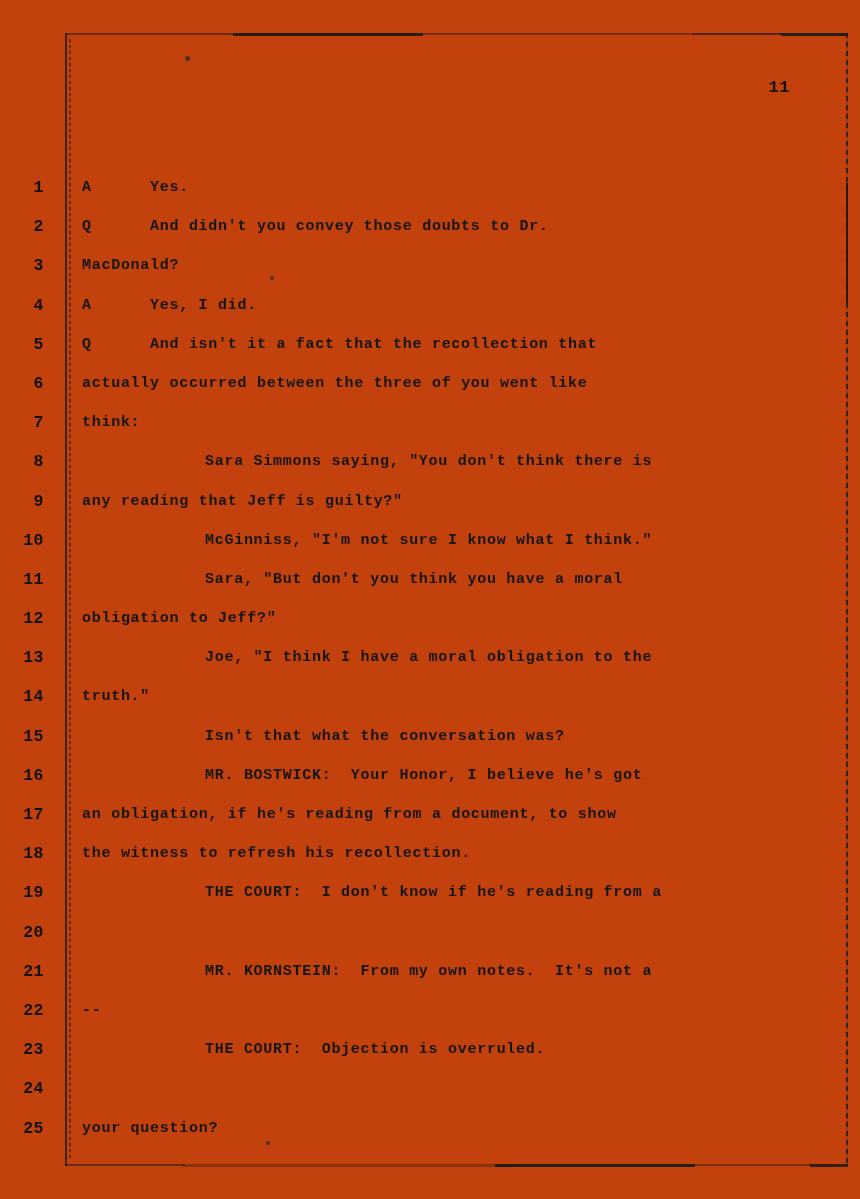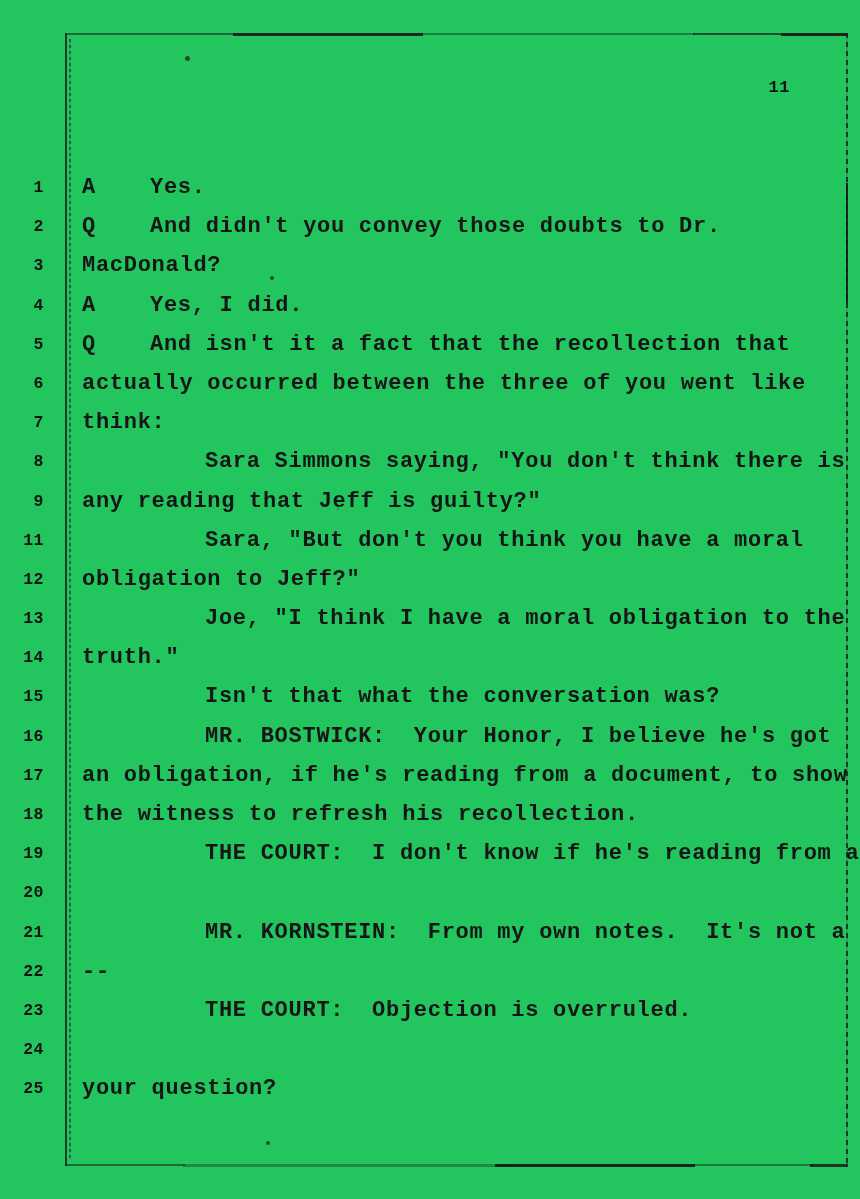--- a/index.html
+++ b/index.html
@@ -10,21 +10,21 @@
   }
 
   body {
     font-family: "Liberation Mono", "DejaVu Sans Mono", monospace;
   }
 
   #page {
     position: relative;
     width: 860px;
     height: 1199px;
-    background: #22c55e;
+    background: #c2410c;
     overflow: hidden;
     
     box-sizing: border-box;
   }
 
   
   .frame {
     position: absolute;
     left: 65px;
     top: 33px;
@@ -110,21 +110,21 @@
     font-size: 16.5px;
     font-weight: bold;
     letter-spacing: 0.5px;
     color: #121212;
   }
 
   .line-text {
     position: absolute;
     left: 82px;
     top: 0;
-    font-size: 22px;
+    font-size: 15px;
     font-weight: bold;
     letter-spacing: 0.72px;
     color: #161616;
     white-space: pre;
   }
 
   
   .tag {
     display: inline-block;
     width: 68px;
@@ -178,20 +178,21 @@
   <div class="transcript" id="transcript">
       <div class="line"><div class="line-number">1</div><div class="line-text"><span class="tag">A</span><span>Yes.</span></div></div>
       <div class="line"><div class="line-number">2</div><div class="line-text"><span class="tag">Q</span><span>And didn't you convey those doubts to Dr.</span></div></div>
       <div class="line"><div class="line-number">3</div><div class="line-text"><span>MacDonald?</span></div></div>
       <div class="line"><div class="line-number">4</div><div class="line-text"><span class="tag">A</span><span>Yes, I did.</span></div></div>
       <div class="line"><div class="line-number">5</div><div class="line-text"><span class="tag">Q</span><span>And isn't it a fact that the recollection that</span></div></div>
       <div class="line"><div class="line-number">6</div><div class="line-text"><span>actually occurred between the three of you went like</span></div></div>
       <div class="line"><div class="line-number">7</div><div class="line-text"><span>think:</span></div></div>
       <div class="line"><div class="line-number">8</div><div class="line-text indent"><span>Sara Simmons saying, "You don't think there is</span></div></div>
       <div class="line"><div class="line-number">9</div><div class="line-text"><span>any reading that Jeff is guilty?"</span></div></div>
+      <div class="line"><div class="line-number">10</div><div class="line-text indent"><span>McGinniss, "I'm not sure I know what I think."</span></div></div>
       <div class="line"><div class="line-number">11</div><div class="line-text indent"><span>Sara, "But don't you think you have a moral</span></div></div>
       <div class="line"><div class="line-number">12</div><div class="line-text"><span>obligation to Jeff?"</span></div></div>
       <div class="line"><div class="line-number">13</div><div class="line-text indent"><span>Joe, "I think I have a moral obligation to the</span></div></div>
       <div class="line"><div class="line-number">14</div><div class="line-text"><span>truth."</span></div></div>
       <div class="line"><div class="line-number">15</div><div class="line-text indent"><span>Isn't that what the conversation was?</span></div></div>
       <div class="line"><div class="line-number">16</div><div class="line-text indent"><span>MR. BOSTWICK:  Your Honor, I believe he's got</span></div></div>
       <div class="line"><div class="line-number">17</div><div class="line-text"><span>an obligation, if he's reading from a document, to show</span></div></div>
       <div class="line"><div class="line-number">18</div><div class="line-text"><span>the witness to refresh his recollection.</span></div></div>
       <div class="line"><div class="line-number">19</div><div class="line-text indent"><span>THE COURT:  I don't know if he's reading from a</span></div></div>
       <div class="line"><div class="line-number">20</div></div>

